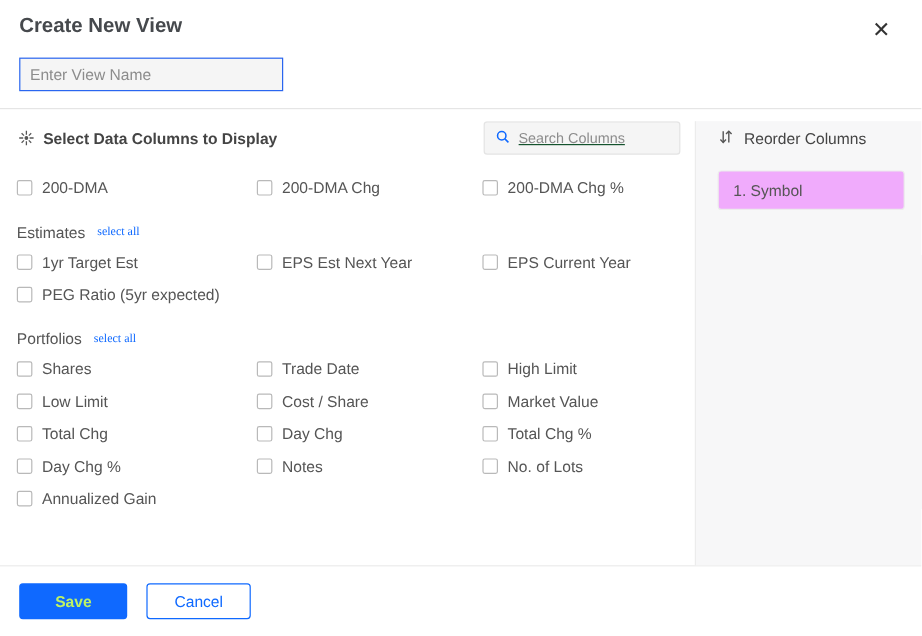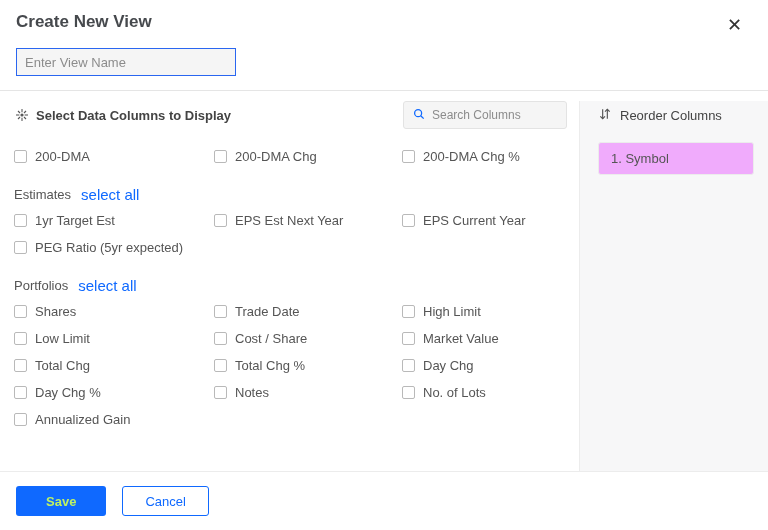--- a/index.html
+++ b/index.html
@@ -87,20 +87,21 @@
     width: 164px;
   }
   .search-wrap svg { width: 14px; height: 14px; }
   .search-input {
     background: transparent;
     border: none;
     outline: none;
     font-size: 12px;
     color: #14532d;
     width: 100%;
+    text-decoration: underline;
   }
   .search-input::placeholder { color: #8c8c8c; }
   .cols-grid {
     display: grid;
     grid-template-columns: 200px 188px 168px;
     row-gap: 12px;
     column-gap: 0;
   }
   .chk {
     display: flex;
@@ -118,22 +119,23 @@
   }
   .group-head {
     display: flex;
     align-items: center;
     gap: 10px;
     margin: 22px 0 10px 0;
   }
   .group-head .gname { font-size: 13px; color: #555; }
   .select-all {
     color: #0f69ff;
-    font-size: 15px;
+    font-size: 10px;
     cursor: pointer;
+    font-family: Liberation Serif, serif;
   }
   .right-pane {
     flex: 1;
     background: #f7f7f8;
     padding: 4px 14px 0 18px;
   }
   .reorder-head {
     display: flex;
     align-items: center;
     gap: 8px;
@@ -289,25 +291,25 @@
       <label class="chk">
         <input type="checkbox" style="">
         <span>Market Value</span>
       </label>
       <label class="chk">
         <input type="checkbox" style="">
         <span>Total Chg</span>
       </label>
       <label class="chk">
         <input type="checkbox" style="">
+        <span>Day Chg</span>
+      </label>
+      <label class="chk">
+        <input type="checkbox" style="">
         <span>Total Chg %</span>
-      </label>
-      <label class="chk">
-        <input type="checkbox" style="">
-        <span>Day Chg</span>
       </label>
       <label class="chk">
         <input type="checkbox" style="">
         <span>Day Chg %</span>
       </label>
       <label class="chk">
         <input type="checkbox" style="">
         <span>Notes</span>
       </label>
       <label class="chk">

